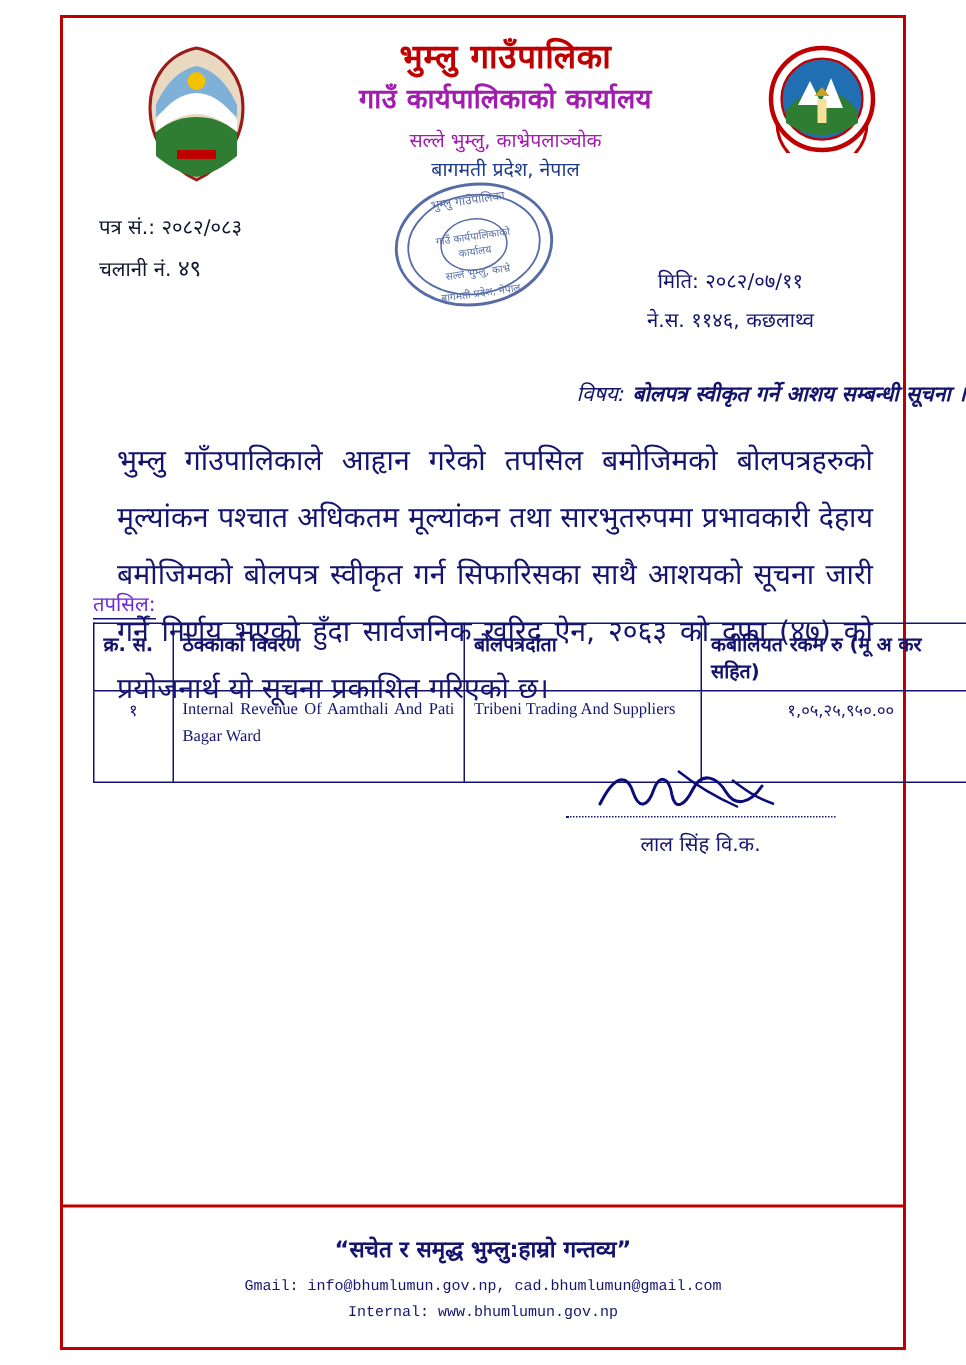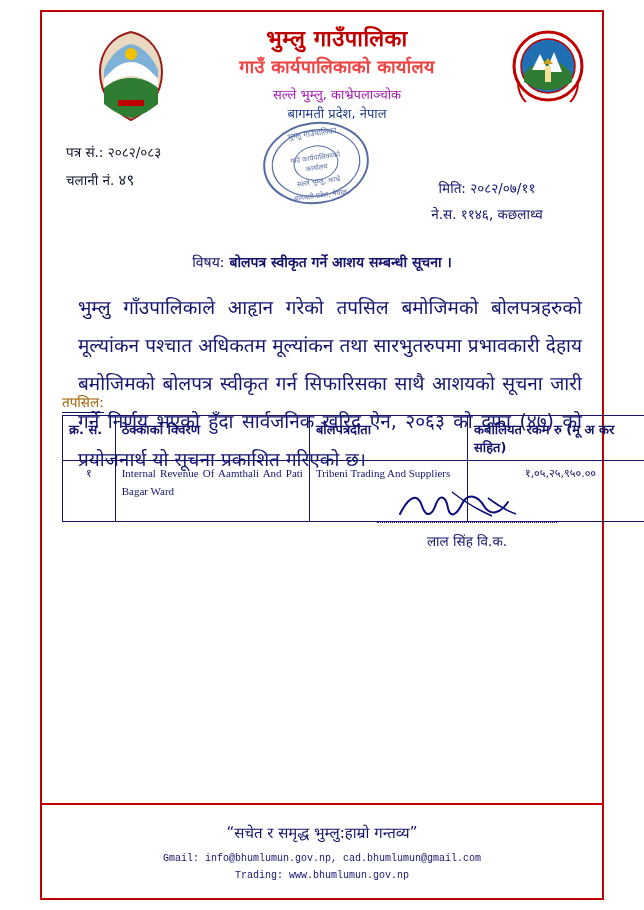--- a/index.html
+++ b/index.html
@@ -90,21 +90,21 @@
   .org-title {
     font-size: 22px;
     font-weight: bold;
     color: #c00000;
     line-height: 1.35;
     letter-spacing: 0.5px;
   }
   .org-sub {
     font-size: 18px;
     font-weight: bold;
-    color: #ef4444;
+    color: #a21caf;
     line-height: 1.4;
     letter-spacing: 0.3px;
   }
   .org-addr1 {
     font-size: 13px;
     color: #a21caf;
     margin-top: 6px;
     line-height: 1.5;
   }
   .org-addr2 {
@@ -150,24 +150,25 @@
     height: 90px;
     opacity: 0.75;
   }
 
   
   .subject {
     position: absolute;
     left: 0;
     right: 0;
     top: 252px;
-    text-align: center;
+    text-align: right;
     font-size: 14px;
     font-weight: bold;
     color: #14146e;
+    font-style: italic;
   }
   .subject .label { font-weight: normal; }
 
   
   .body-par {
     position: absolute;
     left: 78px;
     right: 62px;
     top: 288px;
     font-size: 19px;
@@ -175,21 +176,21 @@
     text-align: justify;
     color: #14146e;
   }
 
   
   .tapasil {
     position: absolute;
     left: 62px;
     top: 393px;
     font-size: 13.5px;
-    color: #a16207;
+    color: #6d28d9;
     border-bottom: 1px solid #14146e;
     padding-bottom: 1px;
   }
 
   
   table.detail {
     position: absolute;
     left: 62px;
     top: 415px;
     width: 592px;
@@ -231,21 +232,21 @@
     font-size: 13px;
     text-align: center;
     vertical-align: top;
     padding-top: 5px;
   }
 
   
   .signature {
     position: absolute;
     right: 62px;
-    top: 488px;
+    top: 510px;
     width: 230px;
     text-align: center;
   }
   .sig-mark {
     height: 32px;
     position: relative;
   }
   .sig-mark svg { position: absolute; left: 50%; transform: translateX(-50%); top: 0; }
   .dotted {
     border-top: 1px dotted #14146e;
@@ -267,21 +268,21 @@
   .footer {
     position: absolute;
     left: 0;
     right: 0;
     bottom: 26px;
     text-align: center;
     color: #14146e;
   }
   .slogan {
     font-size: 15px;
-    font-weight: normal;
+    font-weight: bold;
     margin-bottom: 8px;
     text-align: center;
   }
   .contact {
     font-family: Liberation Mono, monospace;
     font-size: 10px;
     line-height: 1.7;
   }
 </style>
 </head>
@@ -402,16 +403,16 @@
       </svg>
     </div>
     <div class="dotted"></div>
     <div class="sig-name">लाल सिंह वि.क.</div>
   </div>
 
   <div class="footer-rule"></div>
   <div class="footer">
     <div class="slogan">“सचेत र समृद्ध भुम्लु:हाम्रो गन्तव्य”</div>
     <div class="contact">Gmail: info@bhumlumun.gov.np, cad.bhumlumun@gmail.com</div>
-    <div class="contact">Trading: www.bhumlumun.gov.np</div>
+    <div class="contact">Internal: www.bhumlumun.gov.np</div>
   </div>
 
 </div>
 
 </body></html>

